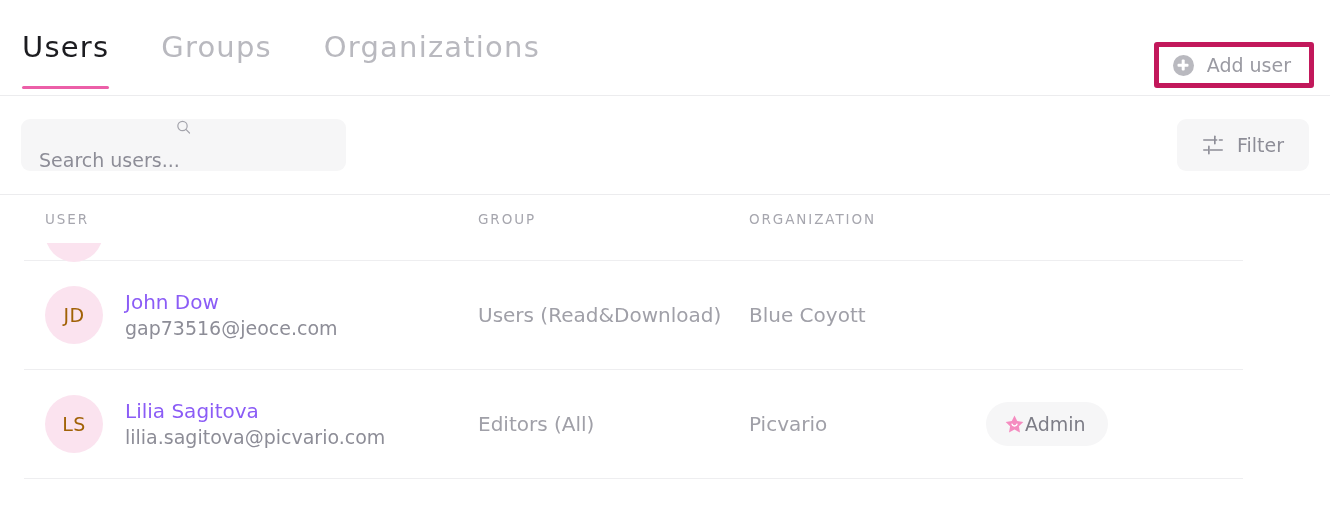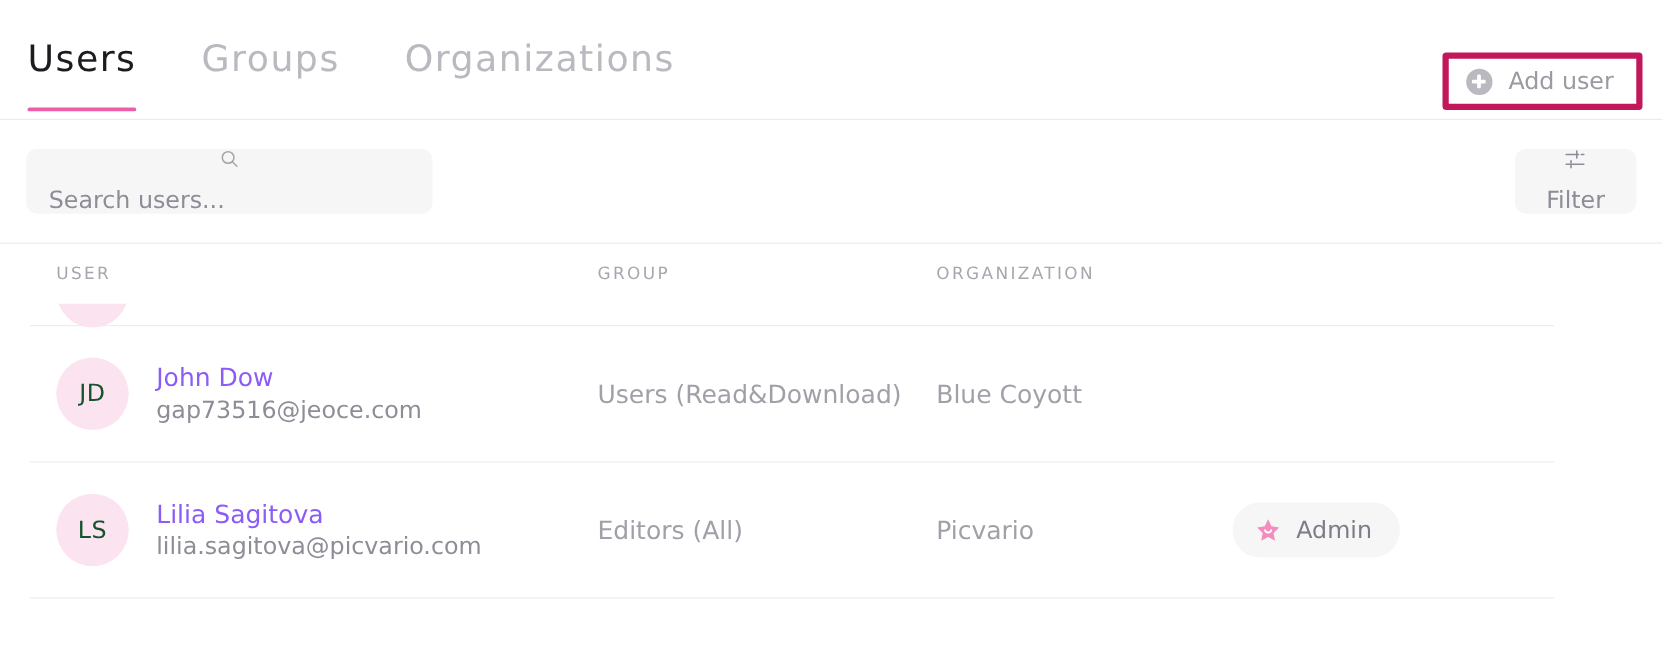--- a/index.html
+++ b/index.html
@@ -145,21 +145,20 @@
     gap: 13px;
     height: 52px;
     padding: 0 25px;
     background: #f6f6f7;
     border: none;
     border-radius: 9px;
     cursor: pointer;
     font-family: inherit;
     font-size: 19px;
     color: #8d8d97;
-    flex-direction: column;
   }
 
   
   .table { position: relative; padding-left: 24px; }
   .col-user { width: 433px; flex: none; }
   .col-group { width: 271px; flex: none; }
   .col-org { width: 237px; flex: none; }
   .col-role { flex: 1; }
 
   .thead {
@@ -192,21 +191,21 @@
     border-bottom: 1px solid #eeeef0;
     margin-right: 87px;
   }
   .row.clipped { height: 56px; }
 
   .user-cell { display: flex; align-items: center; gap: 22px; }
   .avatar {
     width: 58px; height: 58px;
     border-radius: 50%;
     background: #fbe3ef;
-    color: #14532d;
+    color: #a16207;
     display: flex;
     align-items: center;
     justify-content: center;
     font-size: 19px;
     letter-spacing: 0.5px;
     flex: none;
   }
   .uname {
     font-size: 20px;
     color: #8b5cf6;
@@ -218,21 +217,21 @@
     color: #8d8d97;
     line-height: 1.35;
   }
   .cell-text {
     font-size: 20px;
     color: #a0a0a8;
   }
   .role-badge {
     display: inline-flex;
     align-items: center;
-    gap: 12px;
+    gap: 0;
     background: #f6f6f7;
     border-radius: 22px;
     padding: 11px 22px 11px 18px;
     font-size: 19px;
     color: #7d7d87;
     cursor: pointer;
   }
 </style>
 </head>
 <body>

